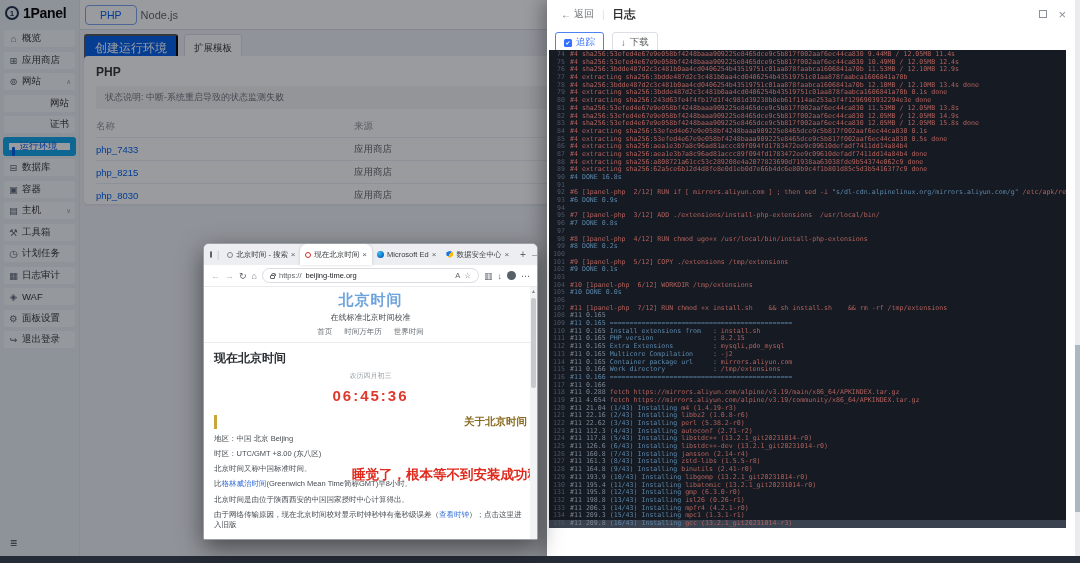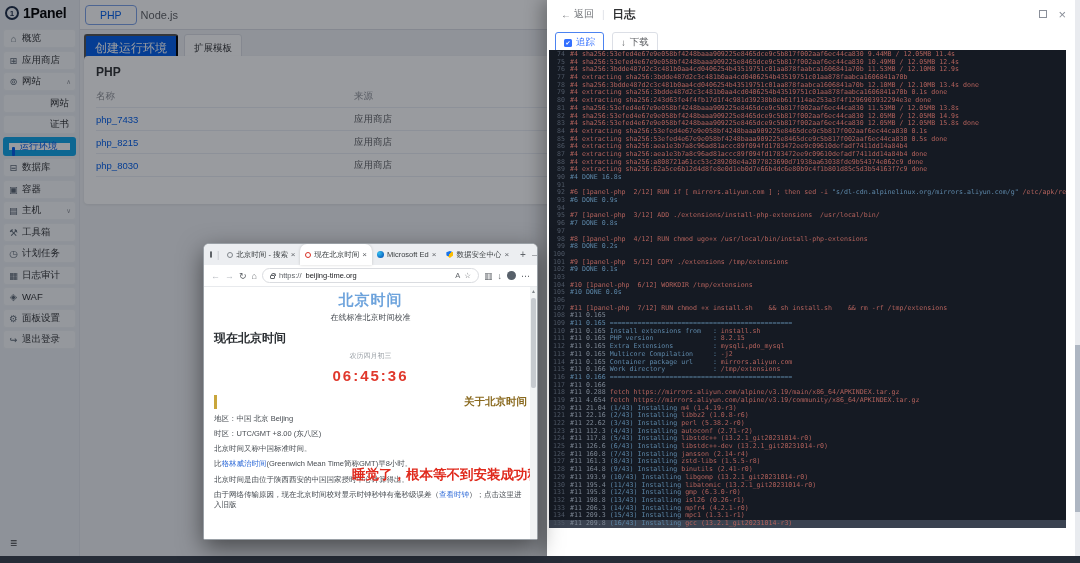--- a/index.html
+++ b/index.html
@@ -200,20 +200,21 @@
     <div class="tabsbar">
       <div class="tab-active">PHP</div>
       <div class="tab-plain">Node.js</div>
     </div>
     <div class="btns">
       <button class="btn-primary">创建运行环境</button>
       <button class="btn-plain">扩展模板</button>
     </div>
     <div class="card">
       <div class="card-title">PHP</div>
+      <div class="alert">状态说明: 中断-系统重启导致的状态监测失败</div>
       <table class="ptable">
         <thead>
             <tr id="php-thead-row">
               <th>名称</th>
               <th>来源</th>
               <th>版本</th>
               <th>镜像</th>
             </tr>
           </thead>
         <tbody id="php-tbody">
@@ -383,20 +384,25 @@
       </span>
       <span class="nav-ico">▥</span>
       <span class="nav-ico">↓</span>
       <span class="avatar"></span>
       <span class="nav-ico">⋯</span>
     </div>
     <div class="page">
       <div class="bt-head">
         <div class="bt-title">北京时间</div>
         <div class="bt-sub">在线标准北京时间校准</div>
+        <div class="bt-nav" id="bt-nav">
+            <span>首页</span>
+            <span>时间万年历</span>
+            <span>世界时间</span>
+          </div>
       </div>
       <div class="bt-now">现在北京时间</div>
       <div class="bt-lunar">农历四月初三</div>
       <div class="bt-time">06:45:36</div>
       <div class="bt-about">
         <div class="bt-about-h">关于北京时间</div>
         <div class="bt-line">地区：中国 北京 Beijing</div>
         <div class="bt-line">时区：UTC/GMT +8.00 (东八区)</div>
         <div class="bt-line">北京时间又称中国标准时间。</div>
         <div class="bt-line" id="bt-line2"><span>比</span><span class="plink">格林威治时间</span><span>(Greenwich Mean Time简称GMT)早8小时。</span></div>

